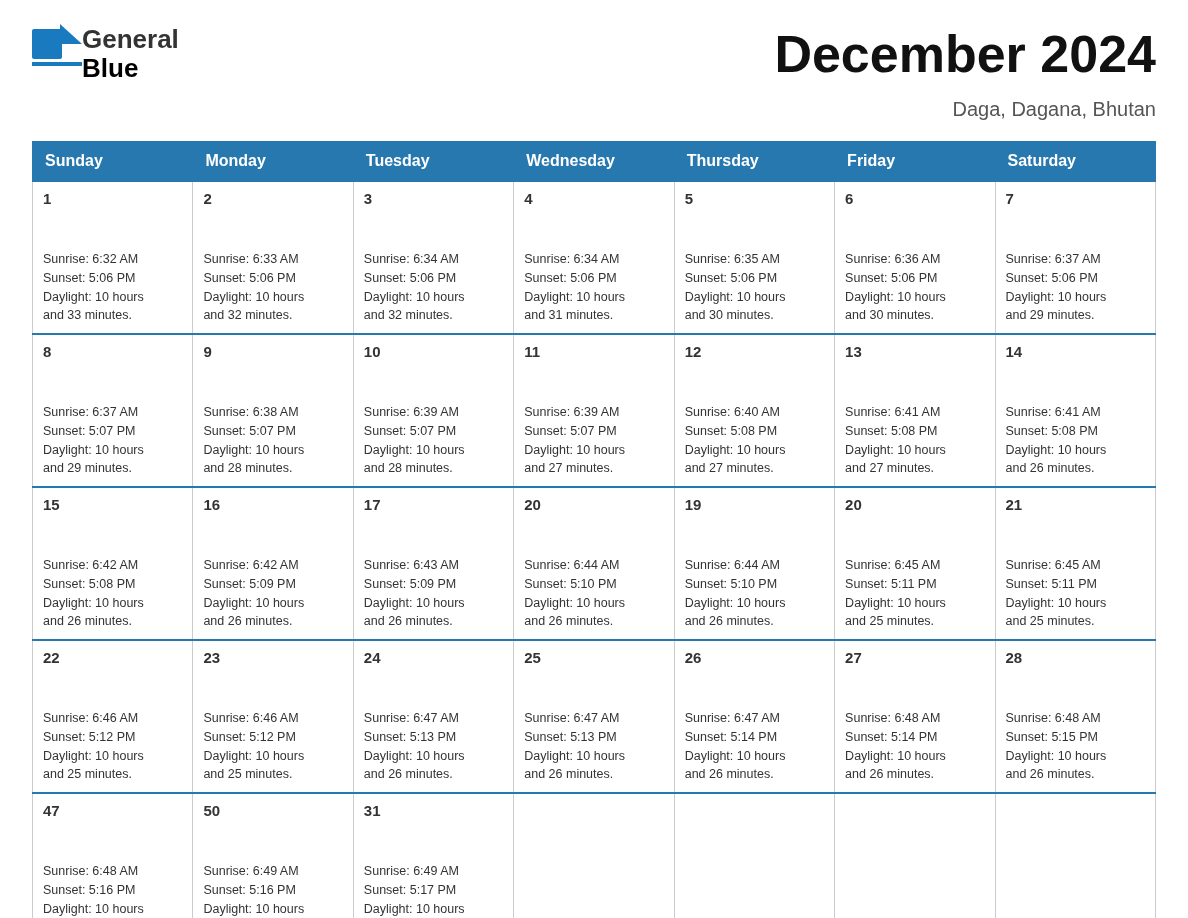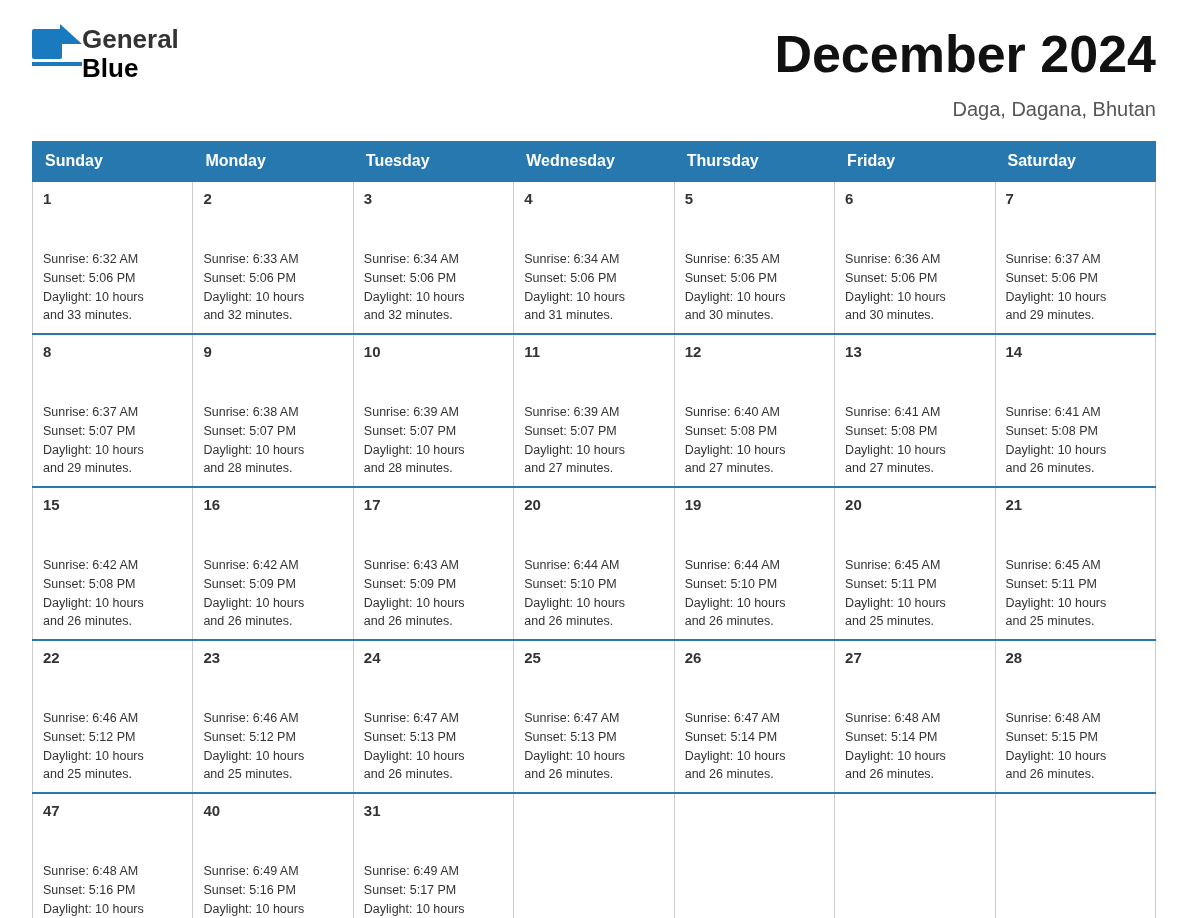--- a/index.html
+++ b/index.html
@@ -378,21 +378,21 @@
         <td>
         <span class="day-num">47</span>
         <div class="day-info">
           Sunrise: 6:48 AM<br>
           Sunset: 5:16 PM<br>
           Daylight: 10 hours<br>
           and 27 minutes.
         </div>
       </td>
         <td>
-        <span class="day-num">40</span>
+        <span class="day-num">50</span>
         <div class="day-info">
           Sunrise: 6:49 AM<br>
           Sunset: 5:16 PM<br>
           Daylight: 10 hours<br>
           and 27 minutes.
         </div>
       </td>
         <td>
         <span class="day-num">31</span>
         <div class="day-info">

